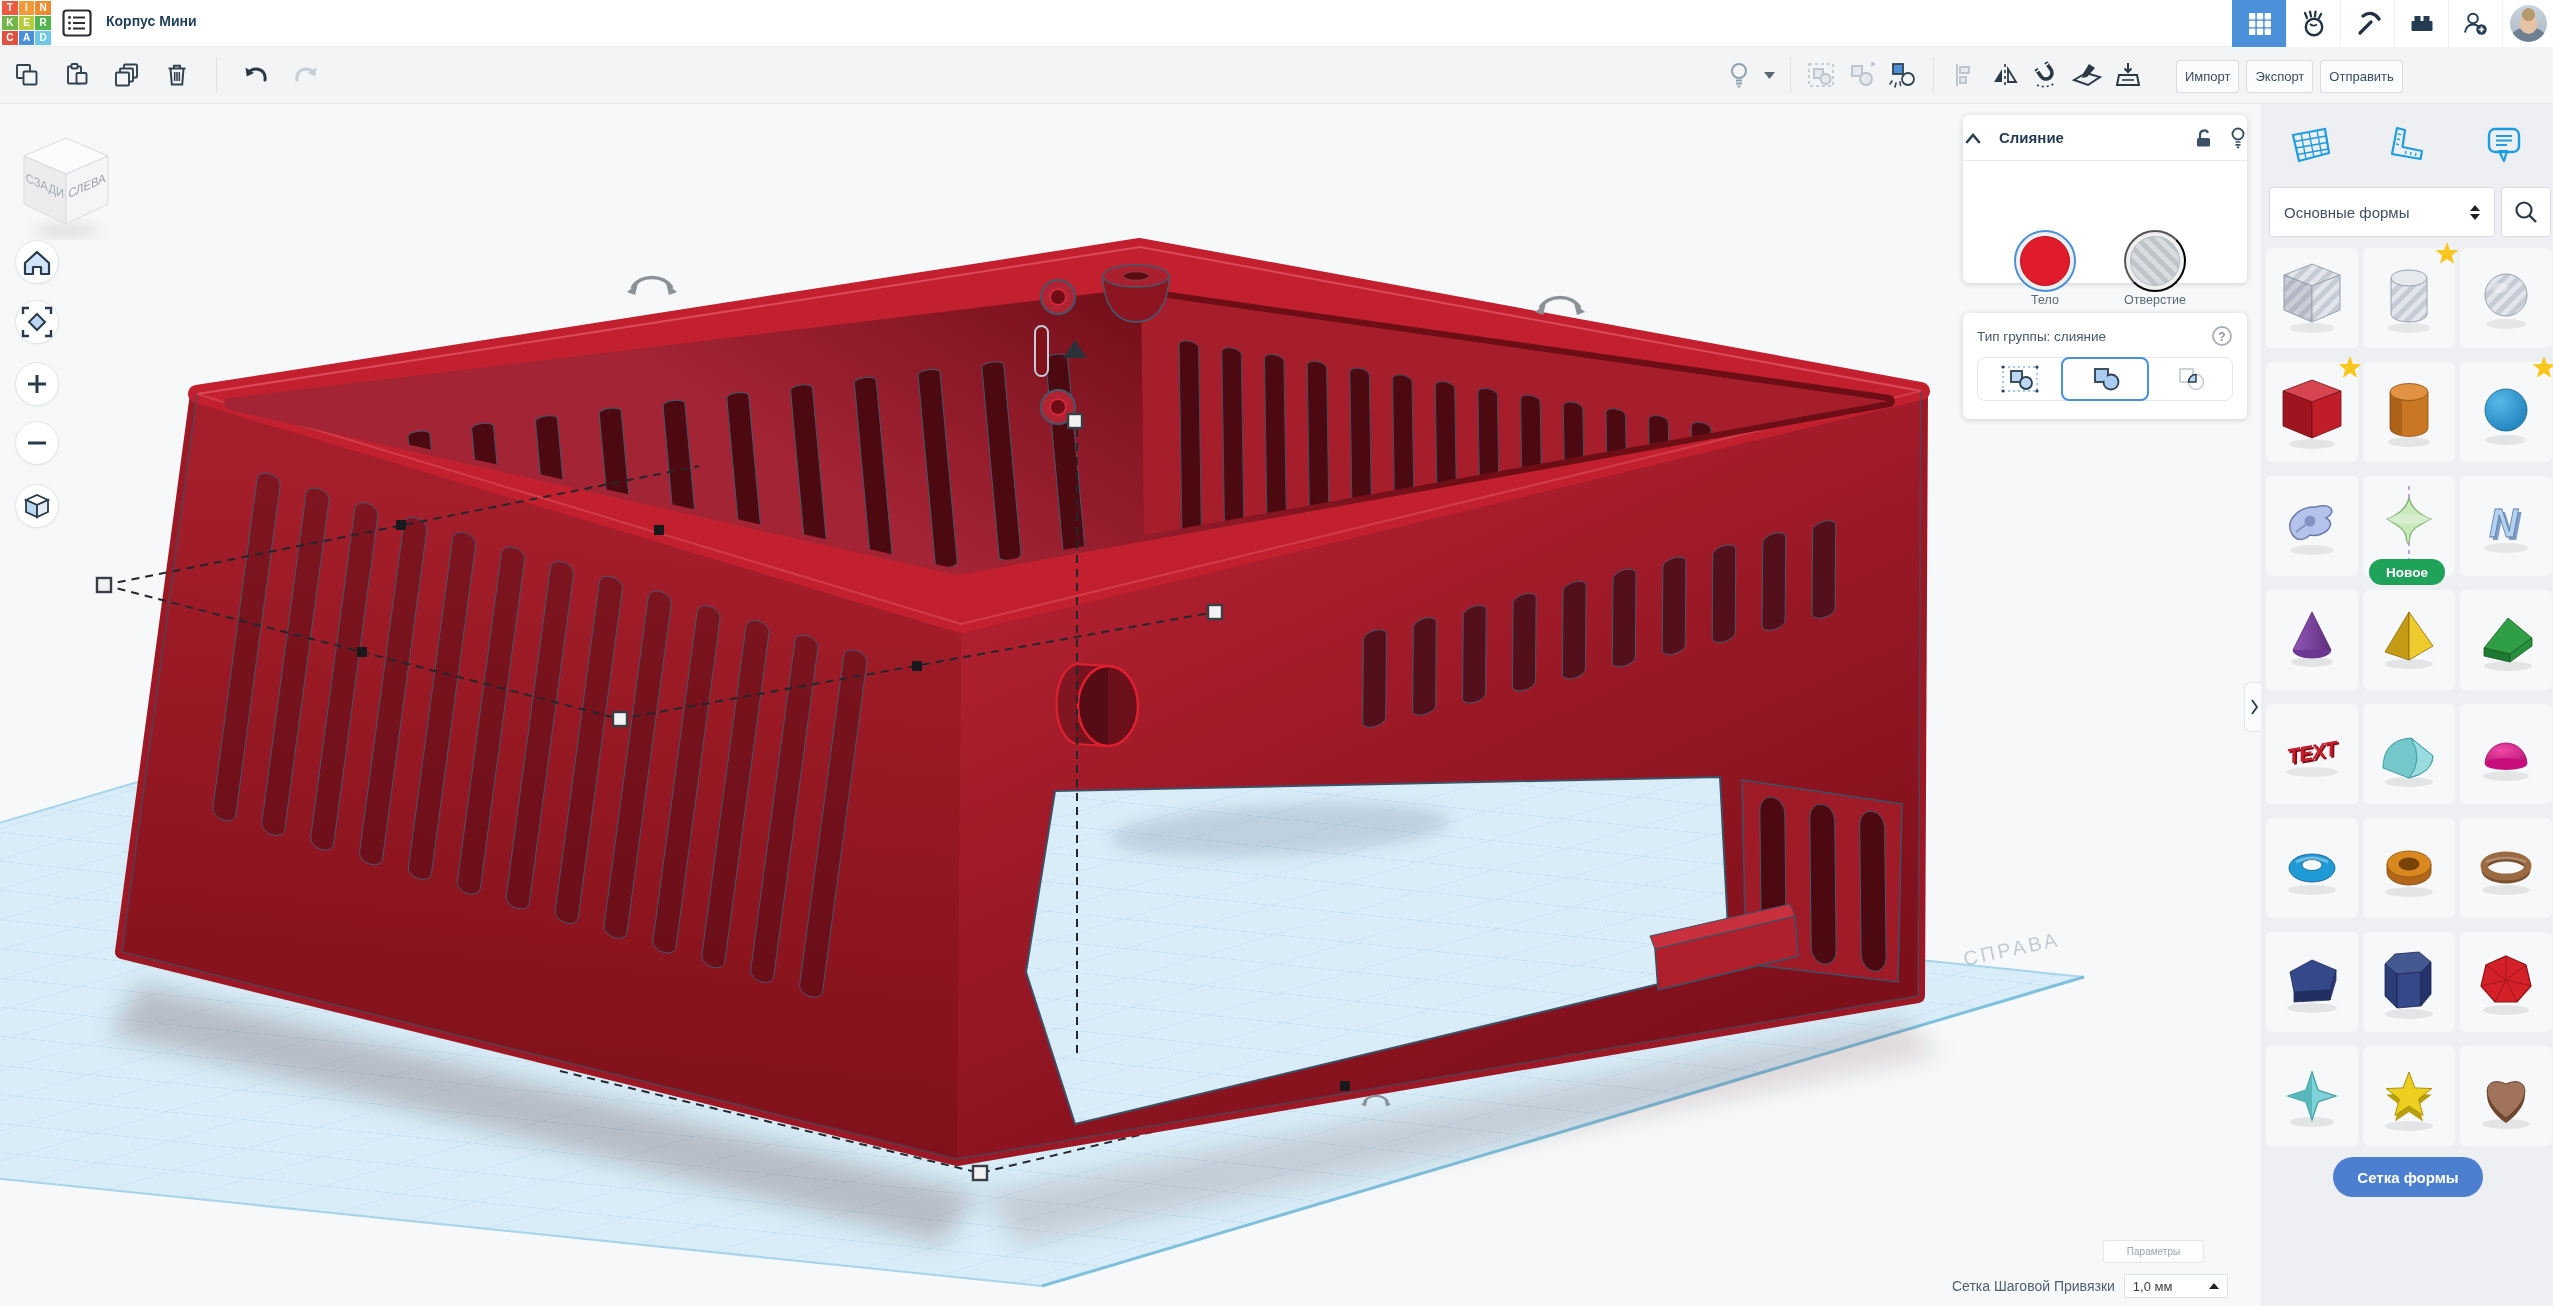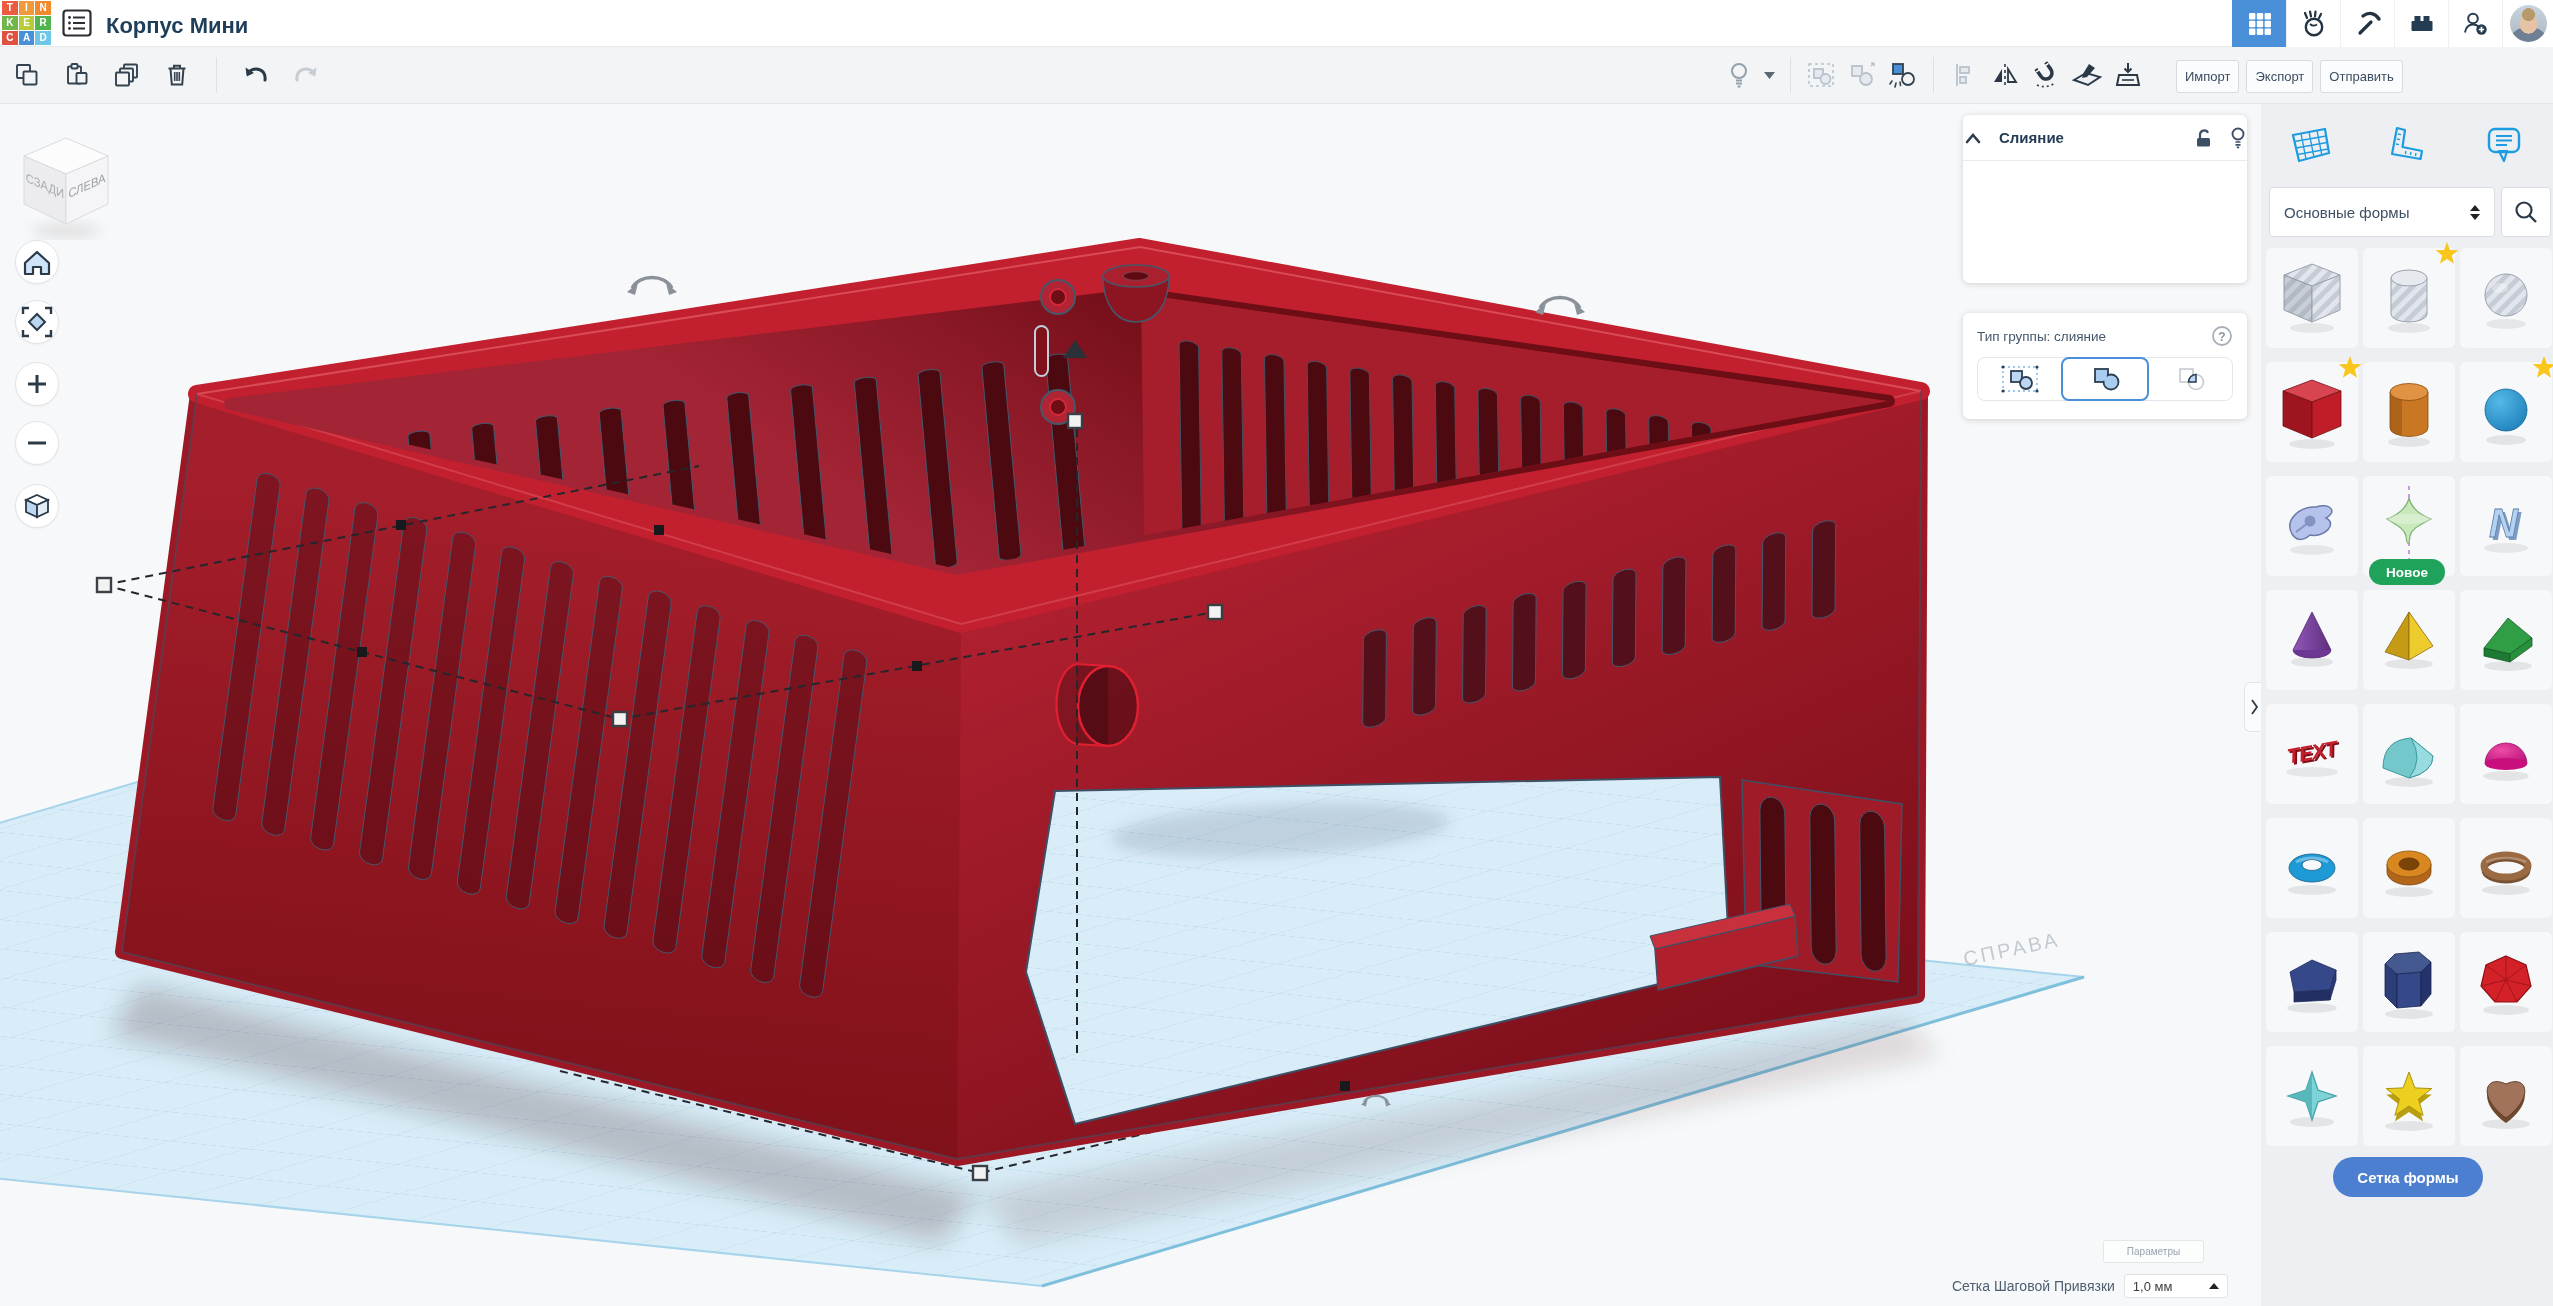--- a/index.html
+++ b/index.html
@@ -7,21 +7,21 @@
 body{font-family:"Liberation Sans",sans-serif;background:#f7f8f9;position:relative;overflow:hidden;color:#2f3e4c}
 
 
 .header{position:absolute;left:0;top:0;width:2553px;height:47px;background:#fff;border-bottom:1px solid #e8eaec;z-index:40}
 .logo{position:absolute;left:2px;top:1px;width:49px;height:44px;display:grid;grid-template-columns:repeat(3,1fr);grid-template-rows:repeat(3,1fr);gap:1px}
 .logo span{display:flex;align-items:center;justify-content:center;color:#fff;font-weight:bold;font-size:10px;line-height:1}
 .logo span:nth-child(1){background:#ea5b3f}.logo span:nth-child(2){background:#f19a3b}.logo span:nth-child(3){background:#ef8a2f}
 .logo span:nth-child(4){background:#70b64a}.logo span:nth-child(5){background:#b6cc3b}.logo span:nth-child(6){background:#52b44c}
 .logo span:nth-child(7){background:#e0523f}.logo span:nth-child(8){background:#4a90d8}.logo span:nth-child(9){background:#6cc7e9}
 .menu-btn{position:absolute;left:62px;top:9px;width:30px;height:28px;display:flex;align-items:center;justify-content:center;background:#fff;border:none}
-.doc-title{position:absolute;left:106px;top:13px;font-size:22px;font-weight:700;color:#1f3e5a}
+.doc-title{position:absolute;left:106px;top:13px;font-size:14px;font-weight:700;color:#1f3e5a}
 .hdr-icons{position:absolute;right:0;top:0;height:47px;display:flex}
 .hdr-btn{width:54px;height:47px;display:flex;align-items:center;justify-content:center;border:none;border-left:1px solid #eef0f2;background:#fff}
 .hdr-btn.active{background:#4a90d9;border-color:#4a90d9}
 .avatar{width:37px;height:37px;border-radius:50%;background:
  radial-gradient(circle at 50% 26%, #b79a6b 0 19%, rgba(0,0,0,0) 20%),
  radial-gradient(ellipse at 50% 52%, #e6c3a5 0 34%, rgba(0,0,0,0) 35%),
  radial-gradient(circle at 50% 118%, #6f8094 0 46%, rgba(0,0,0,0) 47%),
  linear-gradient(180deg,#c9d4de 0%,#aab6c2 100%)}
 
 
@@ -565,20 +565,30 @@
           </svg>
         </button>
         <button style="background:none;border:none;display:flex">
           <svg width="18" height="24" viewBox="0 0 18 24">
             <circle cx="9" cy="8" r="5.5" fill="none" stroke="#3c4f63" stroke-width="1.9"></circle>
             <path d="M6.5,16 h5 M6.5,18.8 h5 M7.8,21.4 h2.4" stroke="#3c4f63" stroke-width="1.7"></path>
           </svg>
         </button>
       </div>
     </div>
+    <div class="swatches">
+      <button class="sw sw-red sel" style="left:51px;top:69px">
+          <span class="sw-in"></span>
+        </button>
+      <button class="sw sw-gray" style="left:161px;top:69px">
+          <span class="sw-in"></span>
+        </button>
+      <div class="sw-lab" style="left:32px">Тело</div>
+      <div class="sw-lab" style="left:142px">Отверстие</div>
+    </div>
   </div>
 
   <div class="merge-card gt-card" style="top:209px;height:106px">
     <div class="gt-row">
       <div class="gt-label">Тип группы: слияние</div>
       <button style="background:none;border:none;display:flex">
         <svg width="22" height="22" viewBox="0 0 22 22">
           <circle cx="11" cy="11" r="9" fill="none" stroke="#a7b0ba" stroke-width="1.8"></circle>
           <text x="11" y="15.5" font-size="12" font-weight="bold" fill="#8b96a2" text-anchor="middle">?</text>
         </svg>

